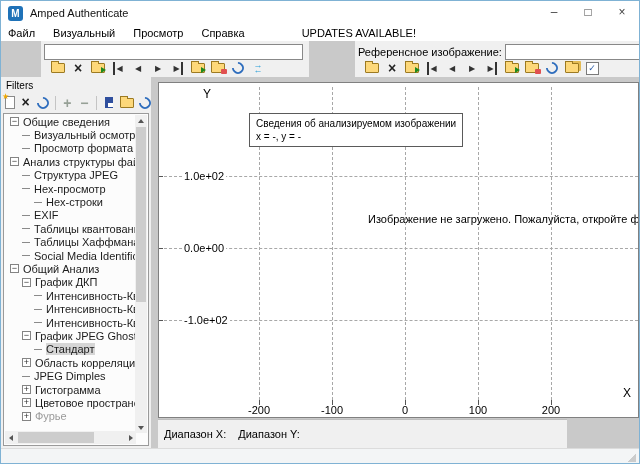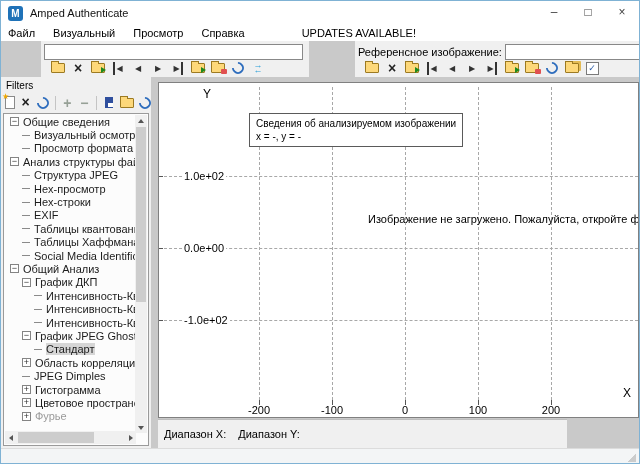--- a/index.html
+++ b/index.html
@@ -251,21 +251,21 @@
             <span class="tlabel">Анализ структуры файла</span>
           </div>
           <div class="trow" style="padding-left: 17px;">
             <span class="tg tg-leaf"></span>
             <span class="tlabel">Структура JPEG</span>
           </div>
           <div class="trow" style="padding-left: 17px;">
             <span class="tg tg-leaf"></span>
             <span class="tlabel">Hex-просмотр</span>
           </div>
-          <div class="trow" style="padding-left: 17px;">
+          <div class="trow" style="padding-left: 29px;">
             <span class="tg tg-leaf"></span>
             <span class="tlabel">Hex-строки</span>
           </div>
           <div class="trow" style="padding-left: 17px;">
             <span class="tg tg-leaf"></span>
             <span class="tlabel">EXIF</span>
           </div>
           <div class="trow" style="padding-left: 17px;">
             <span class="tg tg-leaf"></span>
             <span class="tlabel">Таблицы квантования JP</span>

